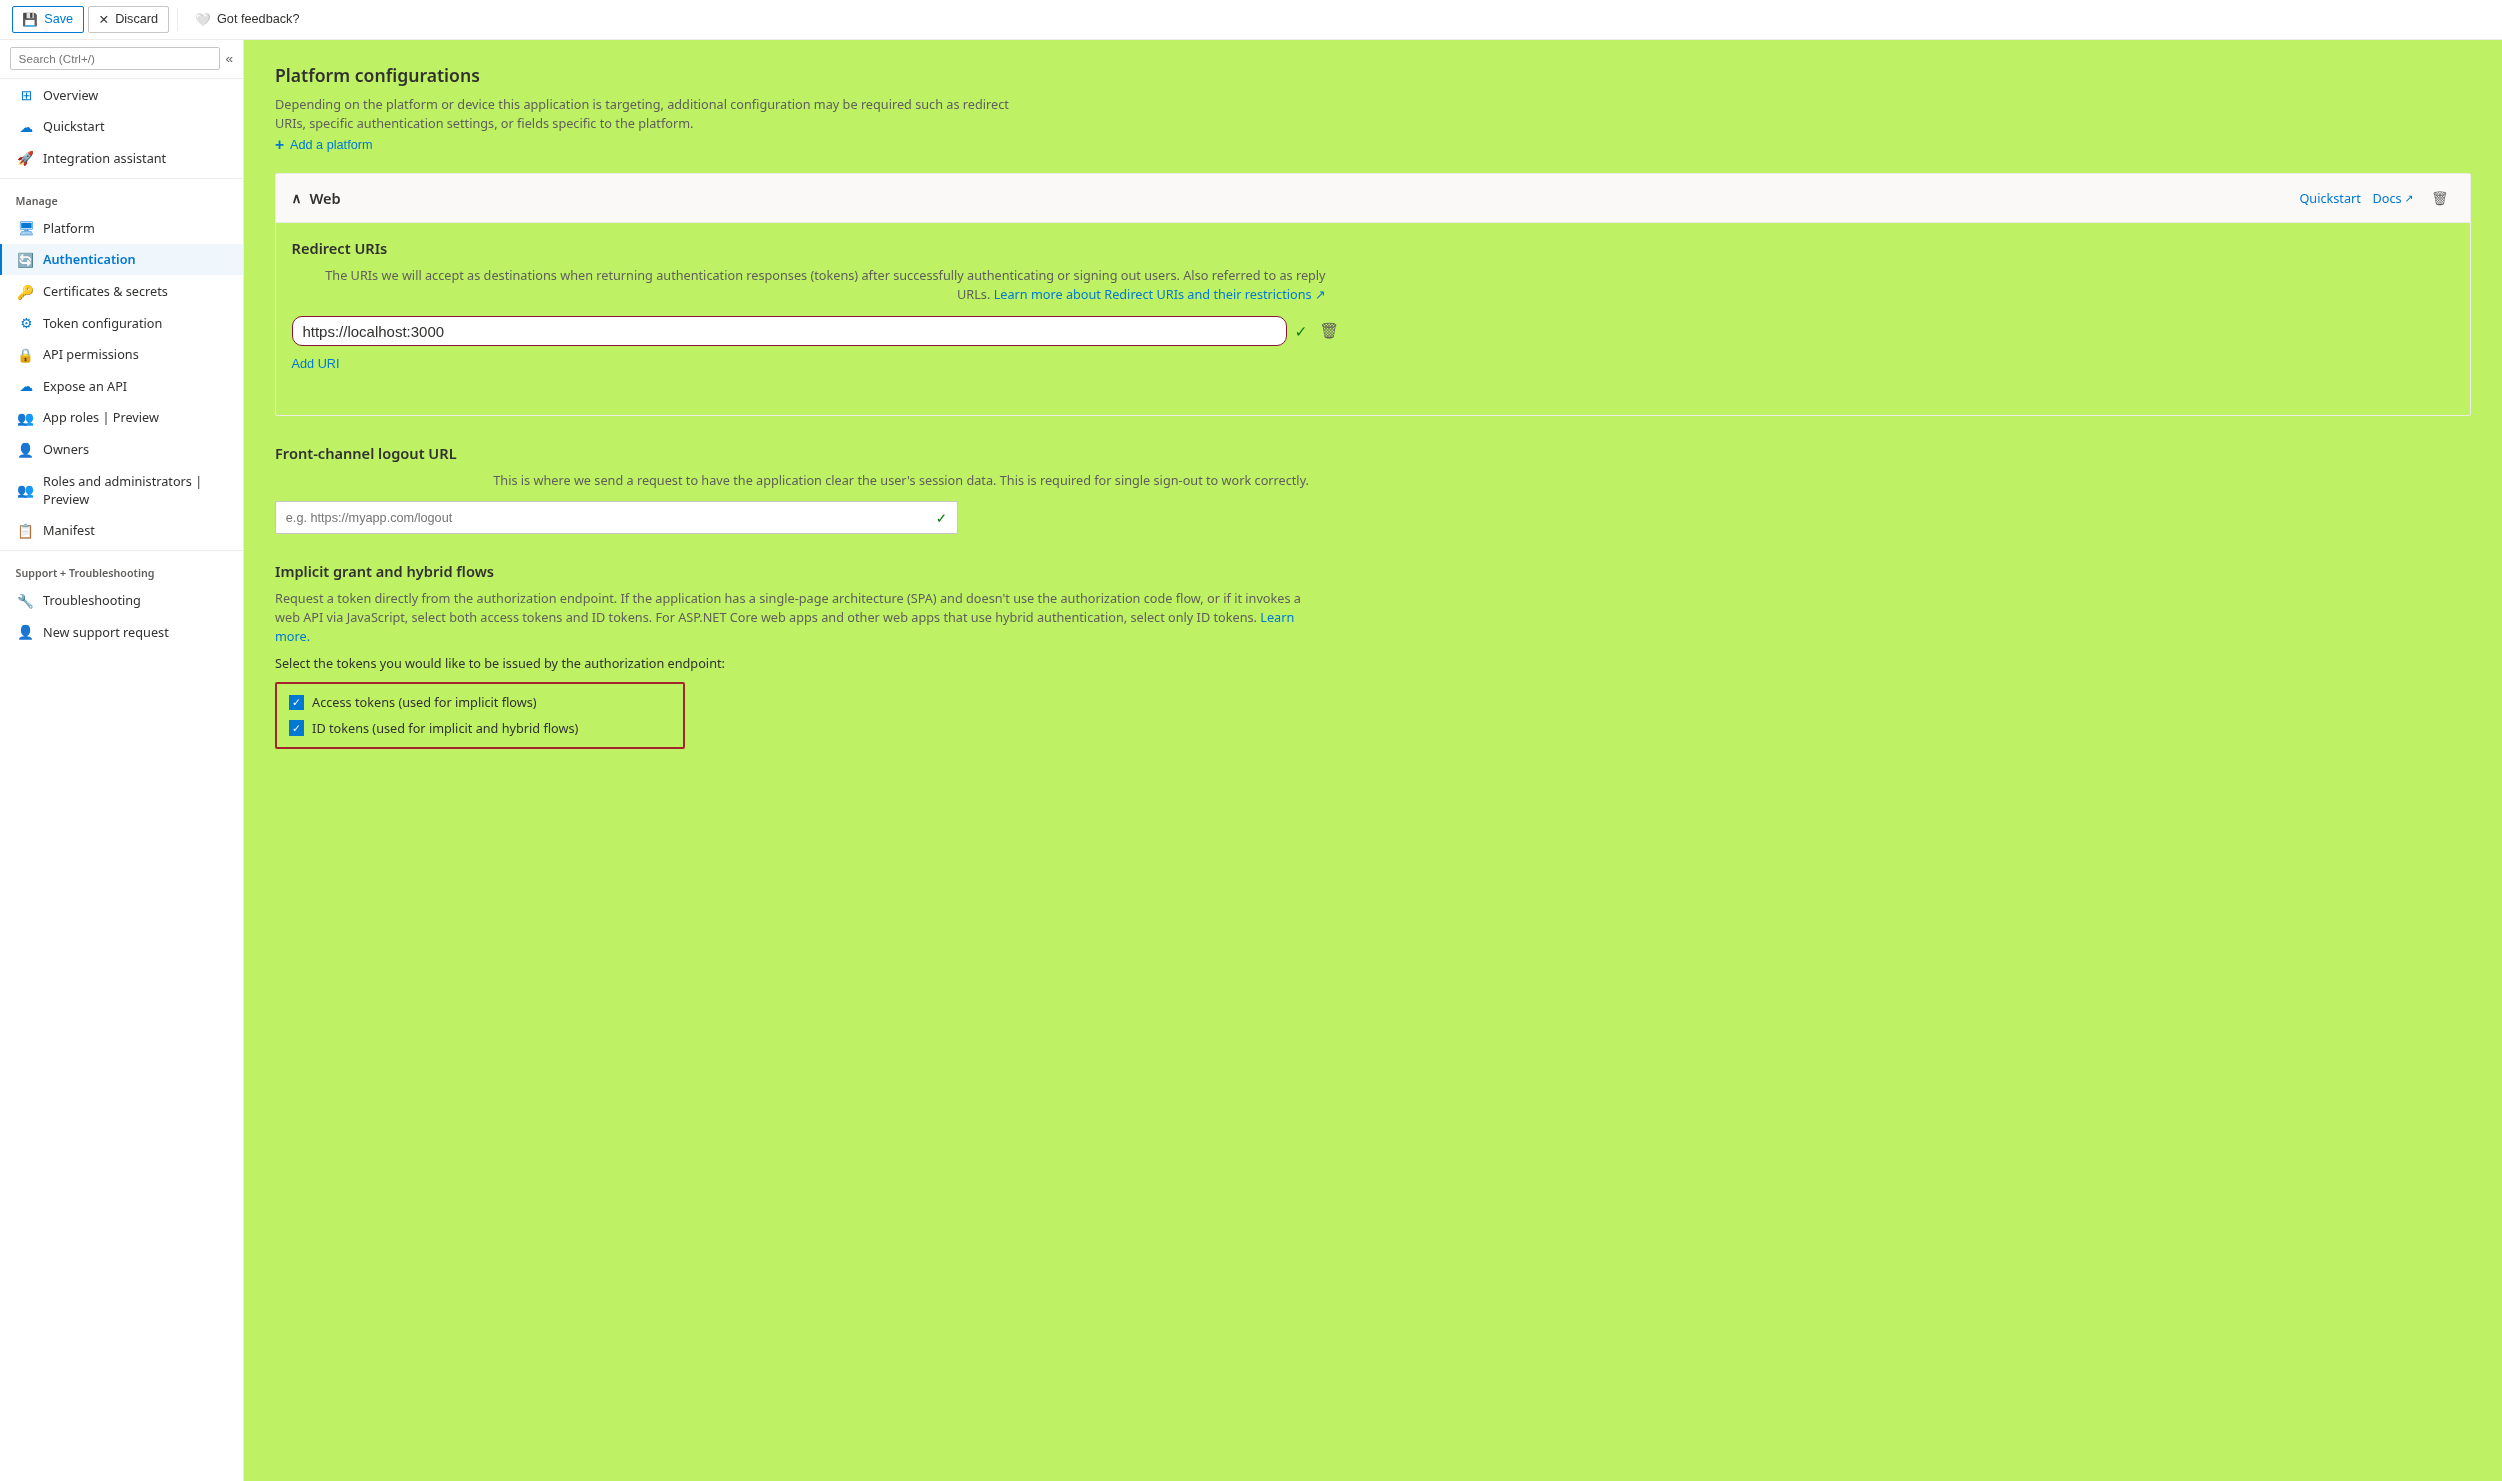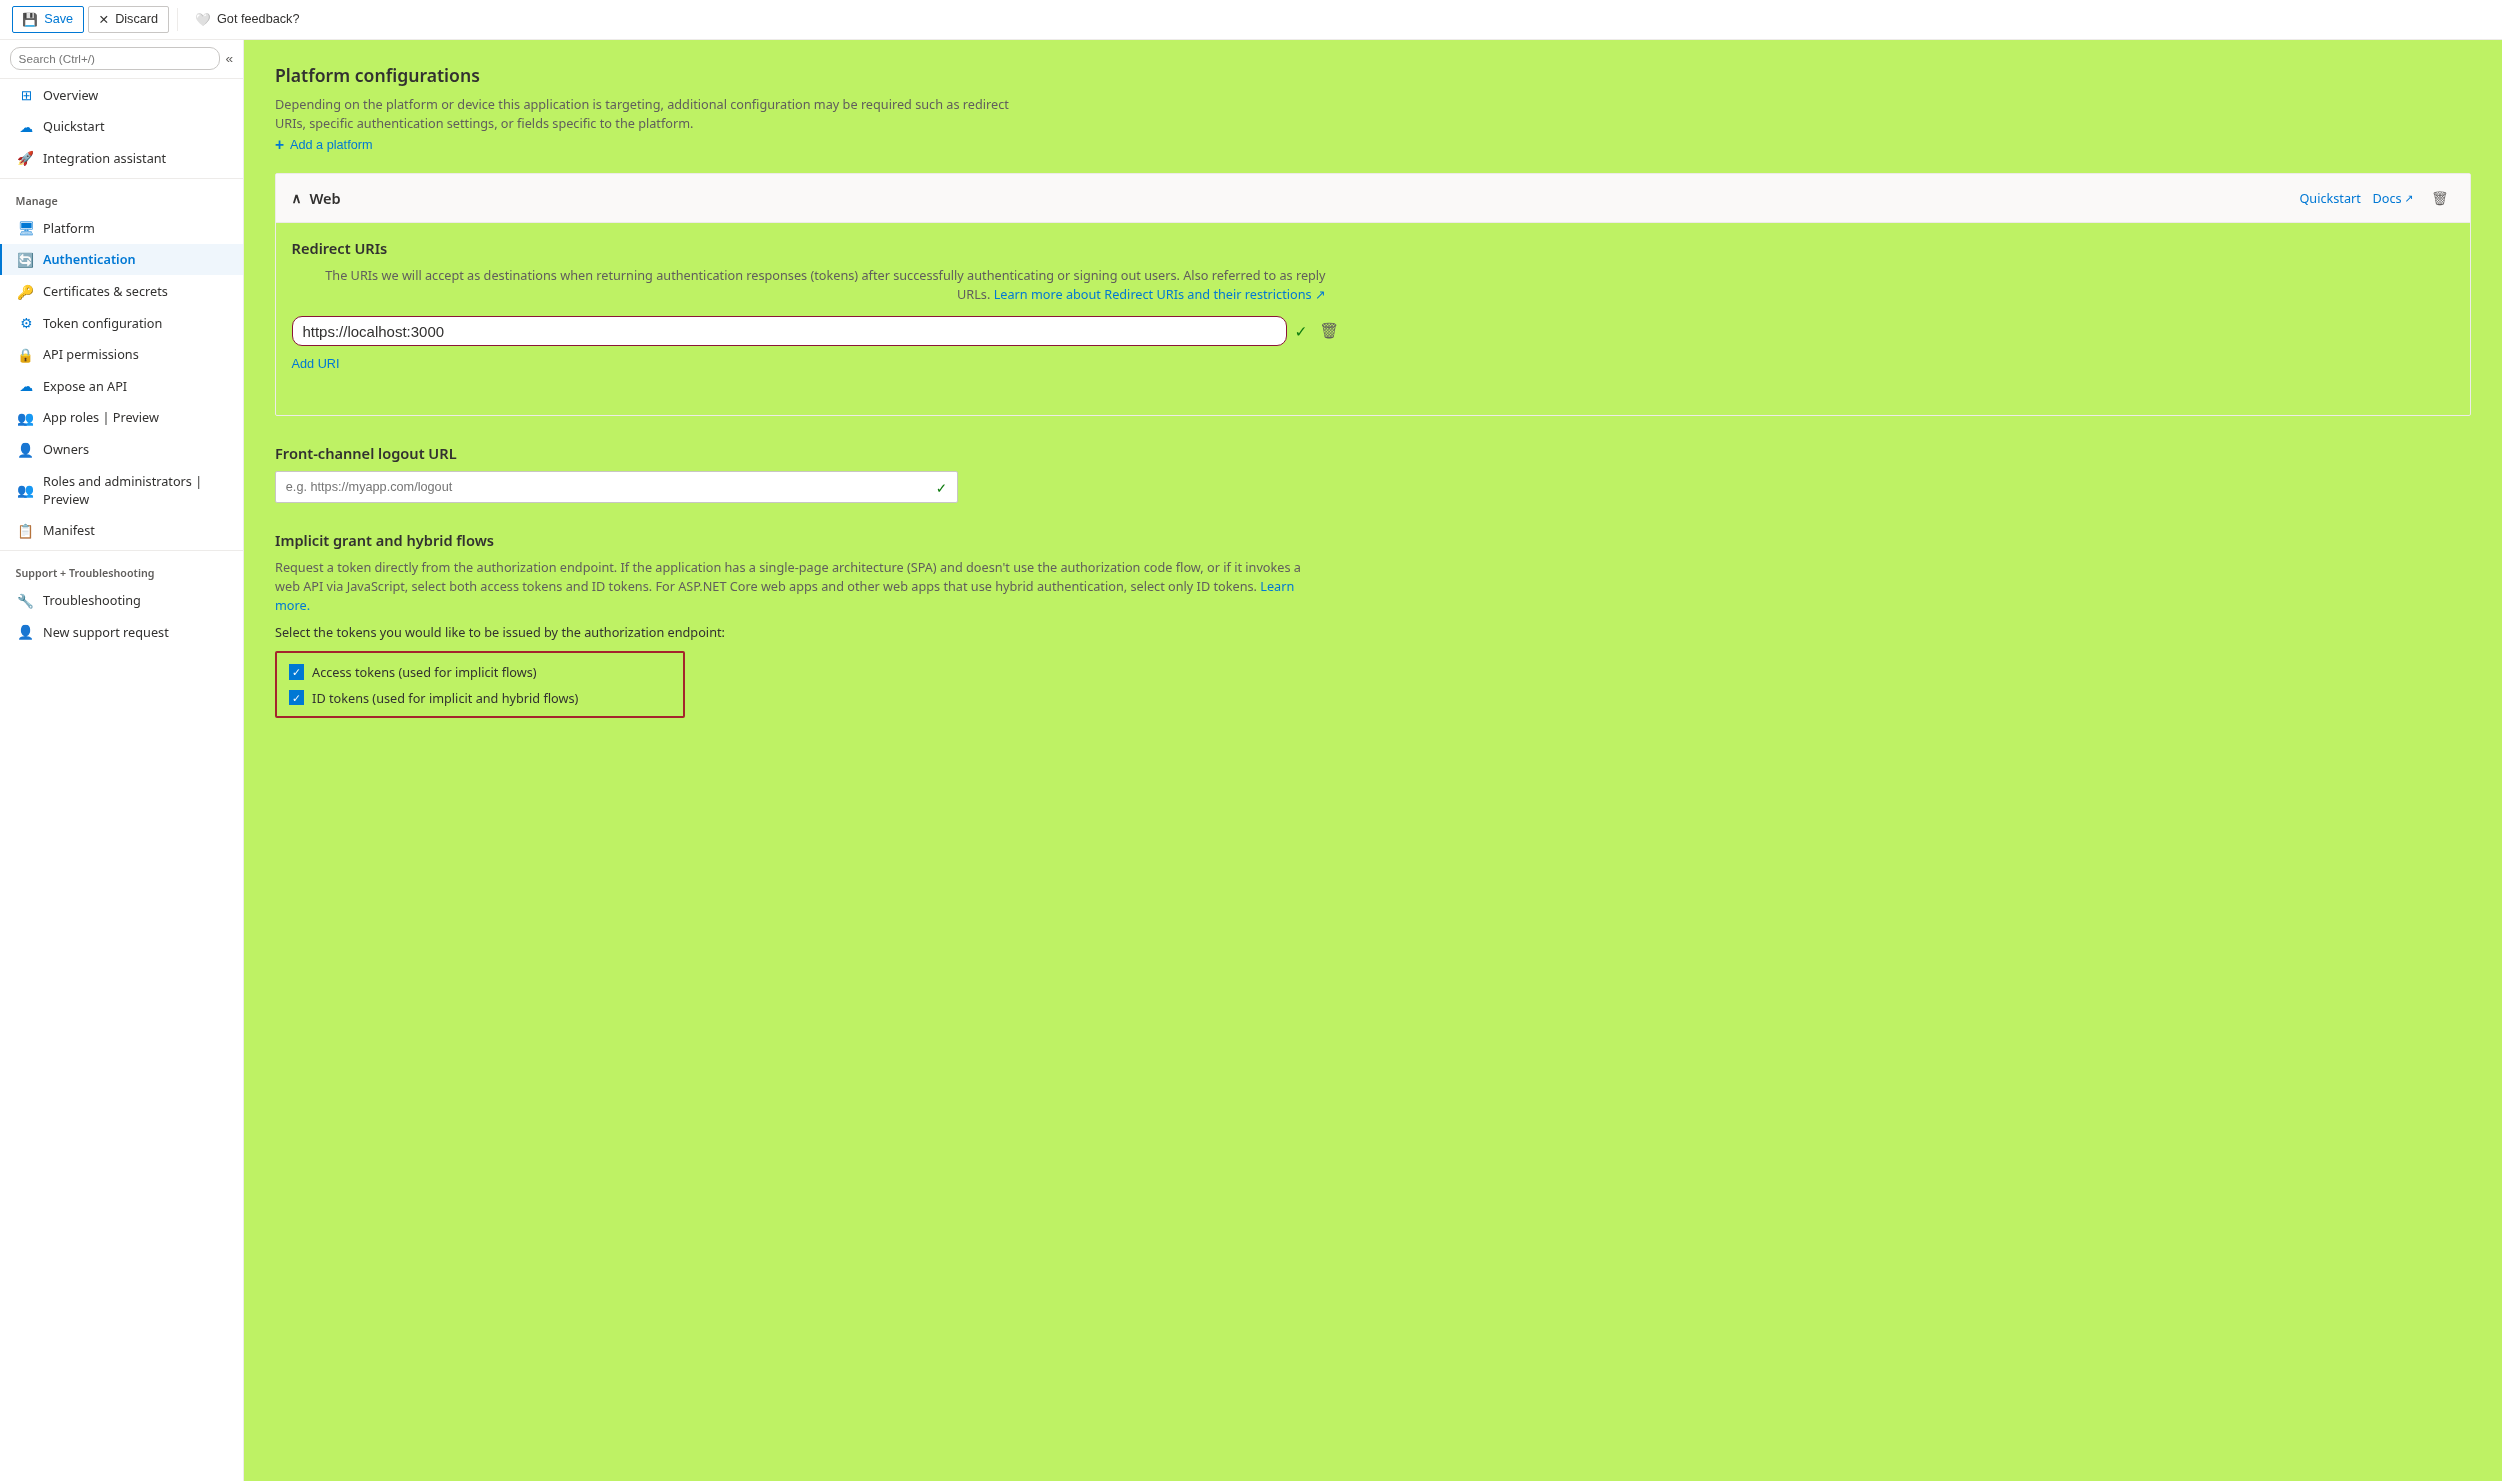--- a/index.html
+++ b/index.html
@@ -59,21 +59,21 @@
 
     .sidebar-search {
       padding: 7.8px 9.8px;
       border-bottom: 1px solid #edebe9;
       display: flex;
       align-items: center;
       gap: 5.9px;
     }
     .sidebar-search input {
       border: 1px solid #c8c6c4;
-      border-radius: 10px;
+      border-radius: 2px;
       padding: 3.9px 7.8px;
       font-size: 11.7px;
       flex: 1;
       outline: none;
       color: #605e5c;
     }
     .sidebar-search .collapse-btn {
       background: none;
       border: none;
       cursor: pointer;
@@ -480,20 +480,21 @@
           </div>
           <button class="add-uri-btn">
             <span>Add URI</span>
           </button>
         </div>
       </div>
     </div>
 
     <div class="subsection">
       <div class="field-title">Front-channel logout URL</div>
+      <p class="field-desc">This is where we send a request to have the application clear the user's session data. This is required for single sign-out to work correctly.</p>
       <div class="logout-field-wrap">
         <input type="text" style="flex: 1 1 0%; border: none; outline: none; font-size: 12.7px; color: rgb(161, 159, 157);" placeholder="e.g. https://myapp.com/logout">
         <span class="logout-check">✓</span>
       </div>
     </div>
 
     <div class="subsection">
       <div class="field-title">Implicit grant and hybrid flows</div>
       <p class="implicit-desc">
         <span>Request a token directly from the authorization endpoint. If the application has a single-page architecture (SPA) and doesn't use the authorization code flow, or if it invokes a web API via JavaScript, select both access tokens and ID tokens. For ASP.NET Core web apps and other web apps that use hybrid authentication, select only ID tokens.</span>

